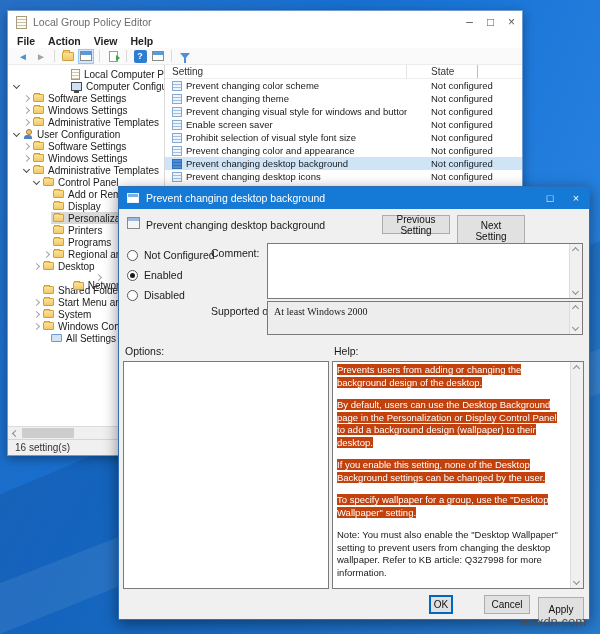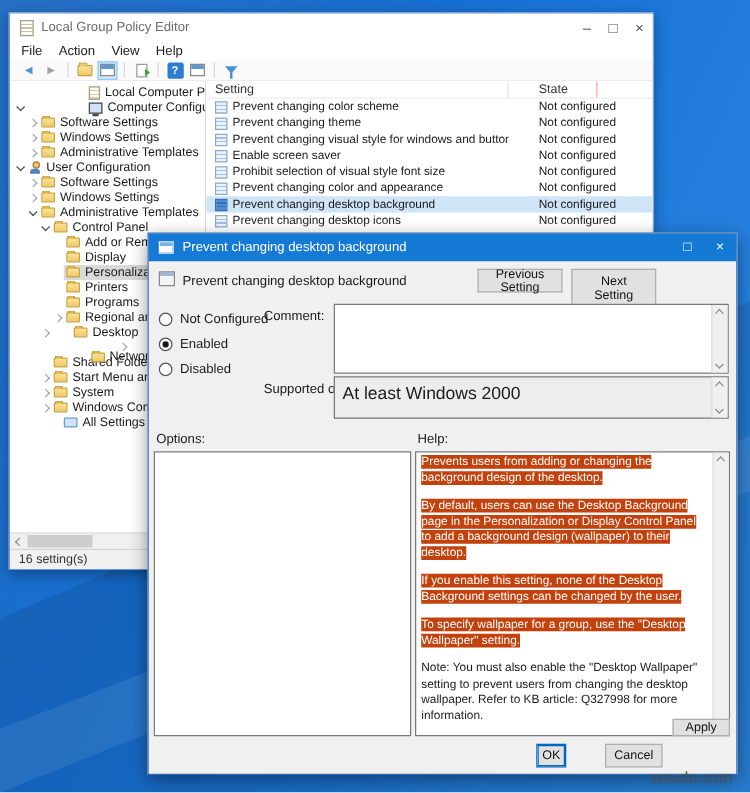--- a/index.html
+++ b/index.html
@@ -15,21 +15,21 @@
   
   .main-window{position:absolute;left:7px;top:10px;width:516px;height:446px;
     background:#fff;border:1px solid #6f9bd1;box-shadow:0 3px 10px rgba(0,0,0,.35);}
   .titlebar{height:22px;display:flex;align-items:center;background:#fff;}
   .app-icon{width:11px;height:13px;margin-left:8px;border:1px solid #a89c7c;
     background:repeating-linear-gradient(#fdfbf5 0 2px,#c9c0a8 2px 3px);}
   .win-title{margin-left:6px;font-size:10.5px;color:#6b6b6b;}
   .winbtns{margin-left:auto;display:flex;}
   .winbtn{width:21px;text-align:center;font-size:12px;color:#555;line-height:22px;}
   .menubar{height:15px;display:flex;align-items:center;padding-left:9px;background:#fff;font-size:10.5px;color:#222;}
-  .menu-item{margin-right:13px;}
+  .menu-item{margin-right:13px;font-weight:bold;}
   .toolbar{height:17px;display:flex;align-items:center;padding-left:6px;background:#fafafa;border-bottom:1px solid #ececec;}
   .tsep{width:1px;height:12px;background:#d9d9d9;margin:0 4px;}
   .tbtn{display:flex;align-items:center;justify-content:center;min-width:16px;height:15px;margin:0 1px;}
   .tbtn.pressed{background:#cfe8ff;border:1px solid #91c9f7;}
   .arrow-glyph{font-size:10px;line-height:15px;}
   .back-col{color:#4a94d8;} .fwd-col{color:#a3a3a3;}
   .ico-folder{width:12px;height:9px;background:linear-gradient(#fbe296,#f0c96a);border:1px solid #caa23c;position:relative;border-radius:1px;}
   .ico-folder::before{content:"";position:absolute;left:0;top:-3px;width:5px;height:2px;background:#f0c96a;border:1px solid #caa23c;border-bottom:none;border-radius:1px 1px 0 0;}
   .ico-console{width:12px;height:10px;border:1px solid #8a8a8a;background:linear-gradient(#5b9bd5 0 3px,#fff 3px);}
   .ico-doc{width:9px;height:11px;border:1px solid #9a9a9a;background:#fff;position:relative;}
@@ -97,35 +97,35 @@
   .btn-next{position:absolute;left:338px;top:6px;width:68px;height:32px;}
   .radio-group{position:absolute;left:8px;top:36px;}
   .radio-row{display:flex;align-items:center;height:20px;}
   .radio{width:11px;height:11px;border:1px solid #555;border-radius:50%;background:#fff;margin-right:6px;}
   .radio.checked{position:relative;}
   .radio.checked::after{content:"";position:absolute;width:5px;height:5px;background:#1a1a1a;border-radius:50%;margin:2px;display:block;}
   .lbl-comment{position:absolute;left:92px;top:38px;}
   .comment-box{position:absolute;left:148px;top:34px;width:316px;height:56px;background:#fff;border:1px solid #7a7a7a;}
   .supported-lbl{position:absolute;left:92px;top:96px;}
   .supported-box{position:absolute;left:148px;top:92px;width:316px;height:34px;background:#ededed;border:1px solid #7a7a7a;}
-  .supported-text{padding:4px 6px;font-size:14px;}
+  .supported-text{padding:4px 6px;font-size:10px;font-family:Liberation Serif, serif;}
   .vscroll{position:absolute;right:0;top:0;bottom:0;width:13px;background:#f0f0f0;border-left:1px solid #dcdcdc;}
   .sb-up,.sb-dn{position:absolute;left:3px;width:5px;height:5px;}
   .sb-up{top:4px;border-top:1px solid #8a8a8a;border-right:1px solid #8a8a8a;transform:rotate(-45deg);}
   .sb-dn{bottom:4px;border-bottom:1px solid #8a8a8a;border-right:1px solid #8a8a8a;transform:rotate(45deg);}
   .lbl-options{position:absolute;left:6px;top:136px;}
   .lbl-help{position:absolute;left:215px;top:136px;}
   .options-box{position:absolute;left:4px;top:152px;width:206px;height:228px;background:#fff;border:1px solid #7a7a7a;}
   .help-box{position:absolute;left:213px;top:152px;width:252px;height:228px;background:#fff;border:1px solid #7a7a7a;overflow:hidden;}
   .help-text{position:absolute;left:0;top:0;right:13px;bottom:0;padding:2px 3px 2px 4px;overflow:hidden;}
   .hp{margin:0 0 10px 0;font-size:9.5px;line-height:12.5px;color:#1a1a1a;}
   .hp .hl{background:#c2410c;color:#fff;box-decoration-break:clone;-webkit-box-decoration-break:clone;}
   .btn-ok{position:absolute;left:310px;top:386px;width:24px;height:19px;border:1px solid #0067c0;box-shadow:inset 0 0 0 1px #0067c0;}
   .btn-cancel{position:absolute;left:365px;top:386px;width:46px;height:19px;}
-  .btn-apply{position:absolute;left:419px;top:366px;width:46px;height:14px;}
+  .btn-apply{position:absolute;left:419px;top:388px;width:46px;height:25px;}
 
   .watermark{position:absolute;left:521px;top:614px;font-size:13px;color:#4e4e4e;}
 </style>
 </head>
 <body>
 
 <div class="desktop">
   <div class="beam beam-a"></div>
   <div class="beam beam-b"></div>
   <div class="beam beam-c"></div>
@@ -284,21 +284,21 @@
               <span class="tlabel">Programs</span>
             </span>
           </div>
           <div class="trow" style="padding-left: 35px;">
             <span class="chev collapsed"></span>
             <span class="titem">
               <span class="ticon folder"></span>
               <span class="tlabel">Regional an</span>
             </span>
           </div>
-          <div class="trow" style="padding-left: 25px; gap: 16px;">
+          <div class="trow" style="padding-left: 25px;">
             <span class="chev collapsed"></span>
             <span class="titem">
               <span class="ticon folder"></span>
               <span class="tlabel">Desktop</span>
             </span>
           </div>
           <div class="trow" style="padding-left: 25px; flex-direction: column;">
             <span class="chev collapsed"></span>
             <span class="titem">
               <span class="ticon folder"></span>

